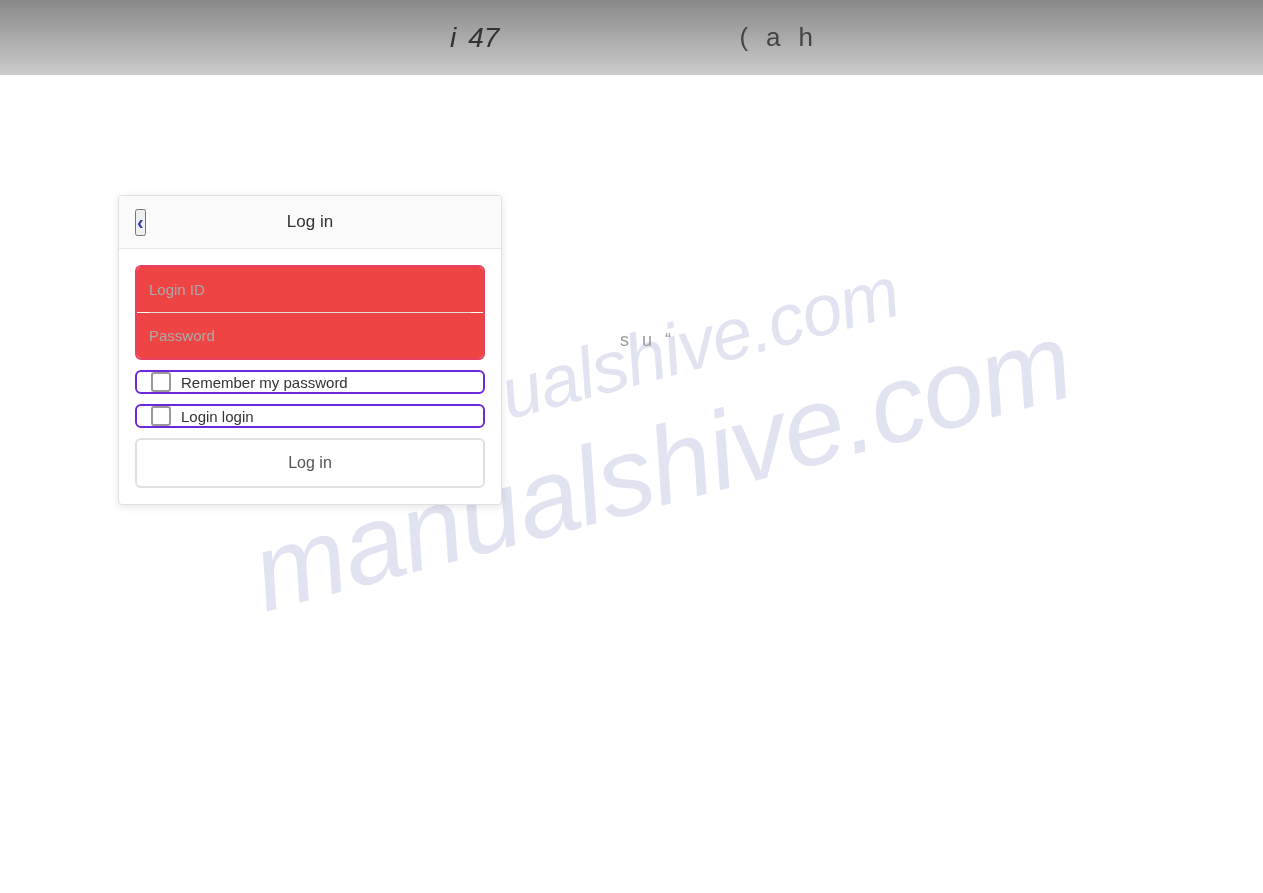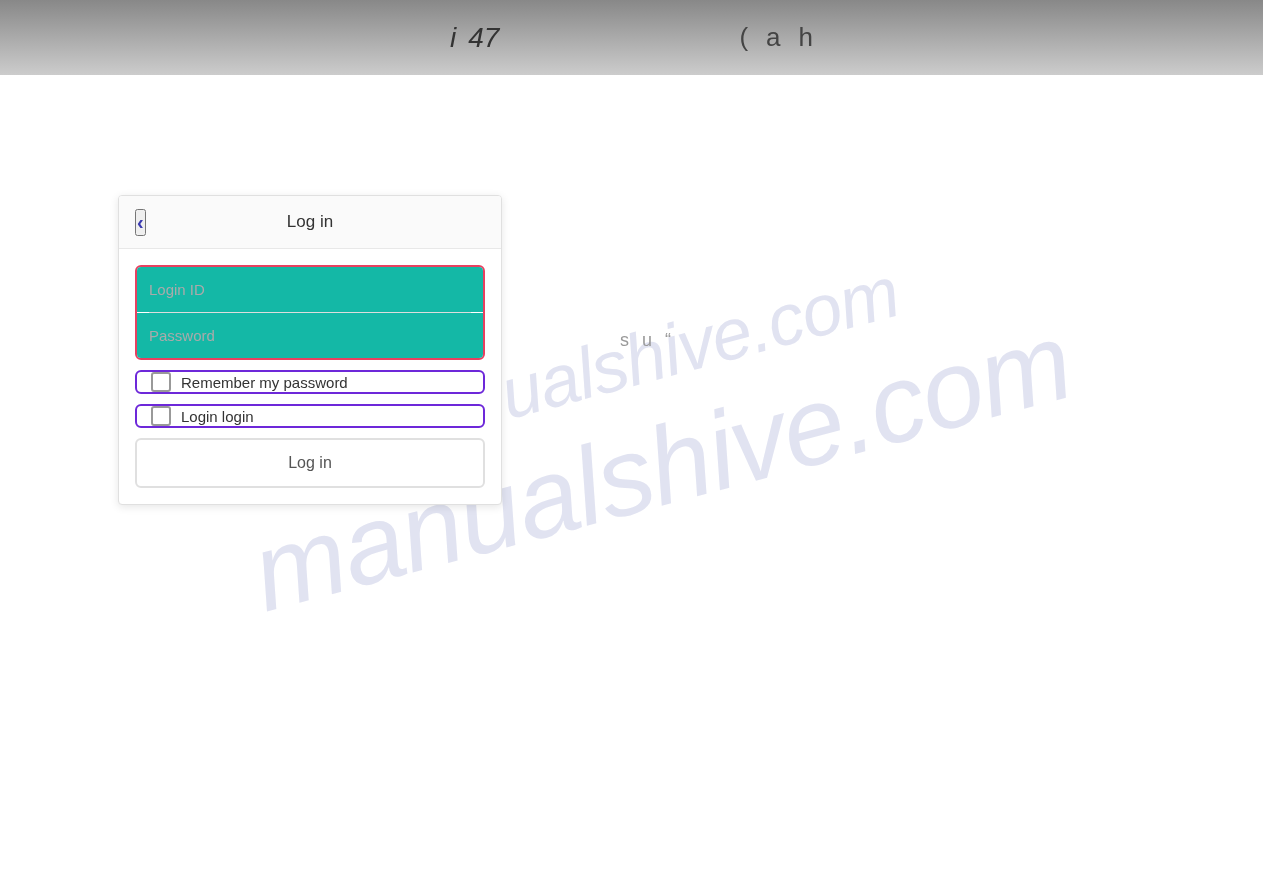--- a/index.html
+++ b/index.html
@@ -135,21 +135,21 @@
       overflow: hidden;
     }
 
     .input-field {
       width: 100%;
       padding: 14px 12px;
       border: none;
       outline: none;
       font-size: 15px;
       color: #333;
-      background: #14b8a6;
+      background: #ef4444;
     }
 
     .input-field::placeholder {
       color: #aaa;
     }
 
     .input-divider {
       height: 1px;
       background: #ddd;
       margin: 0 12px;

